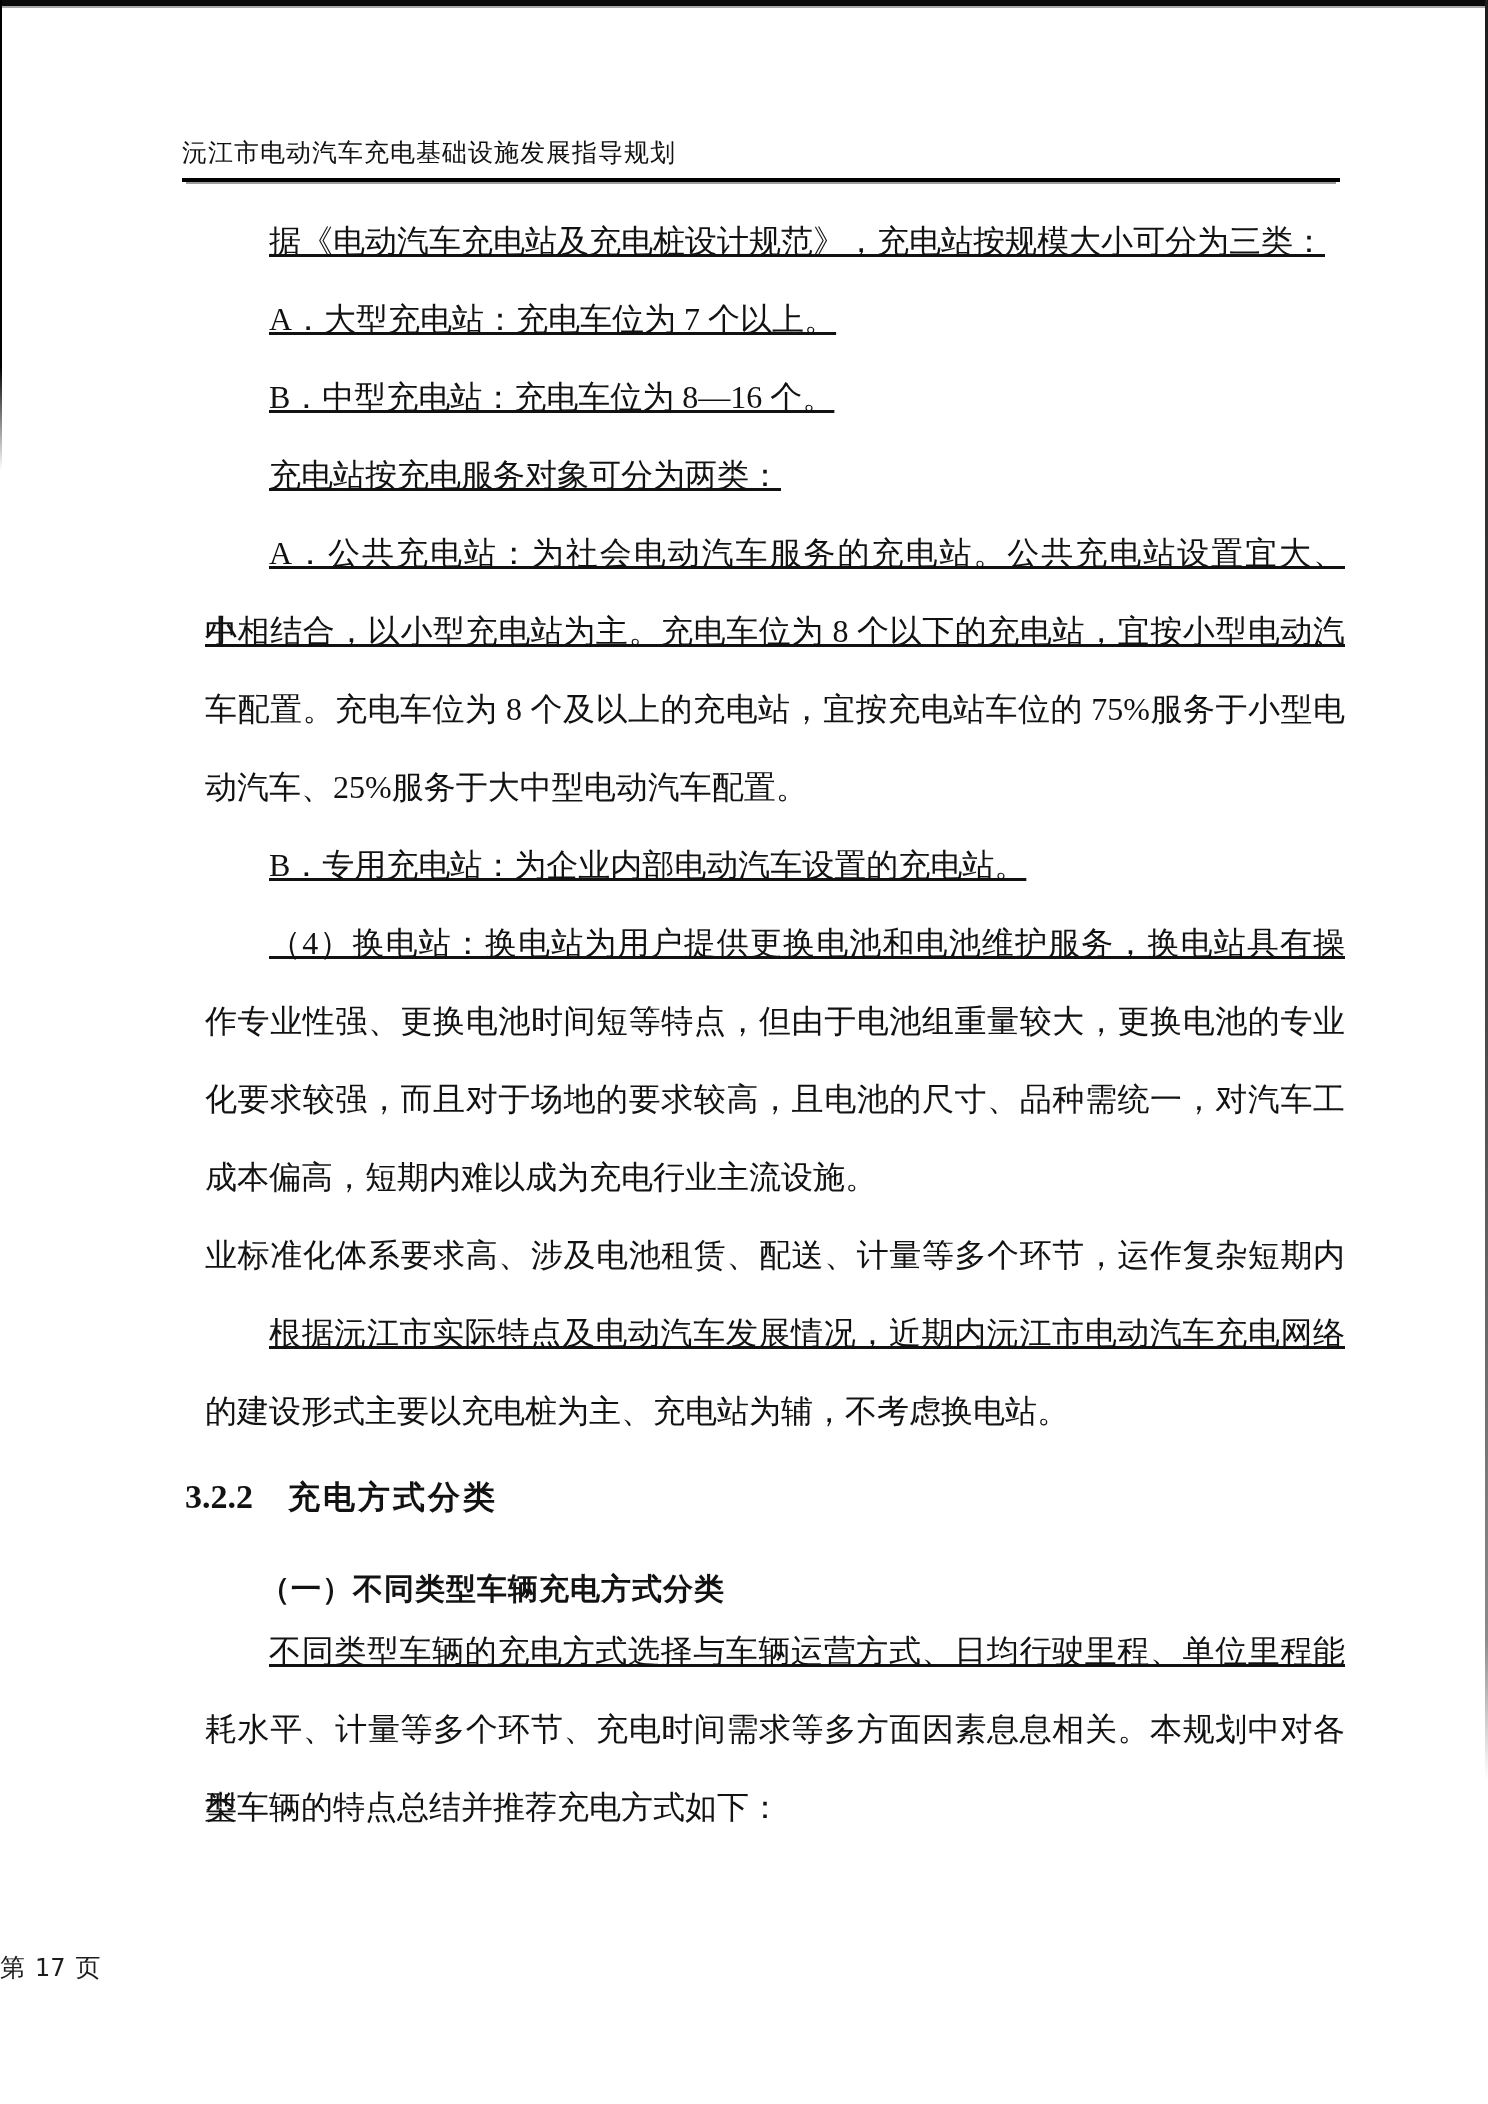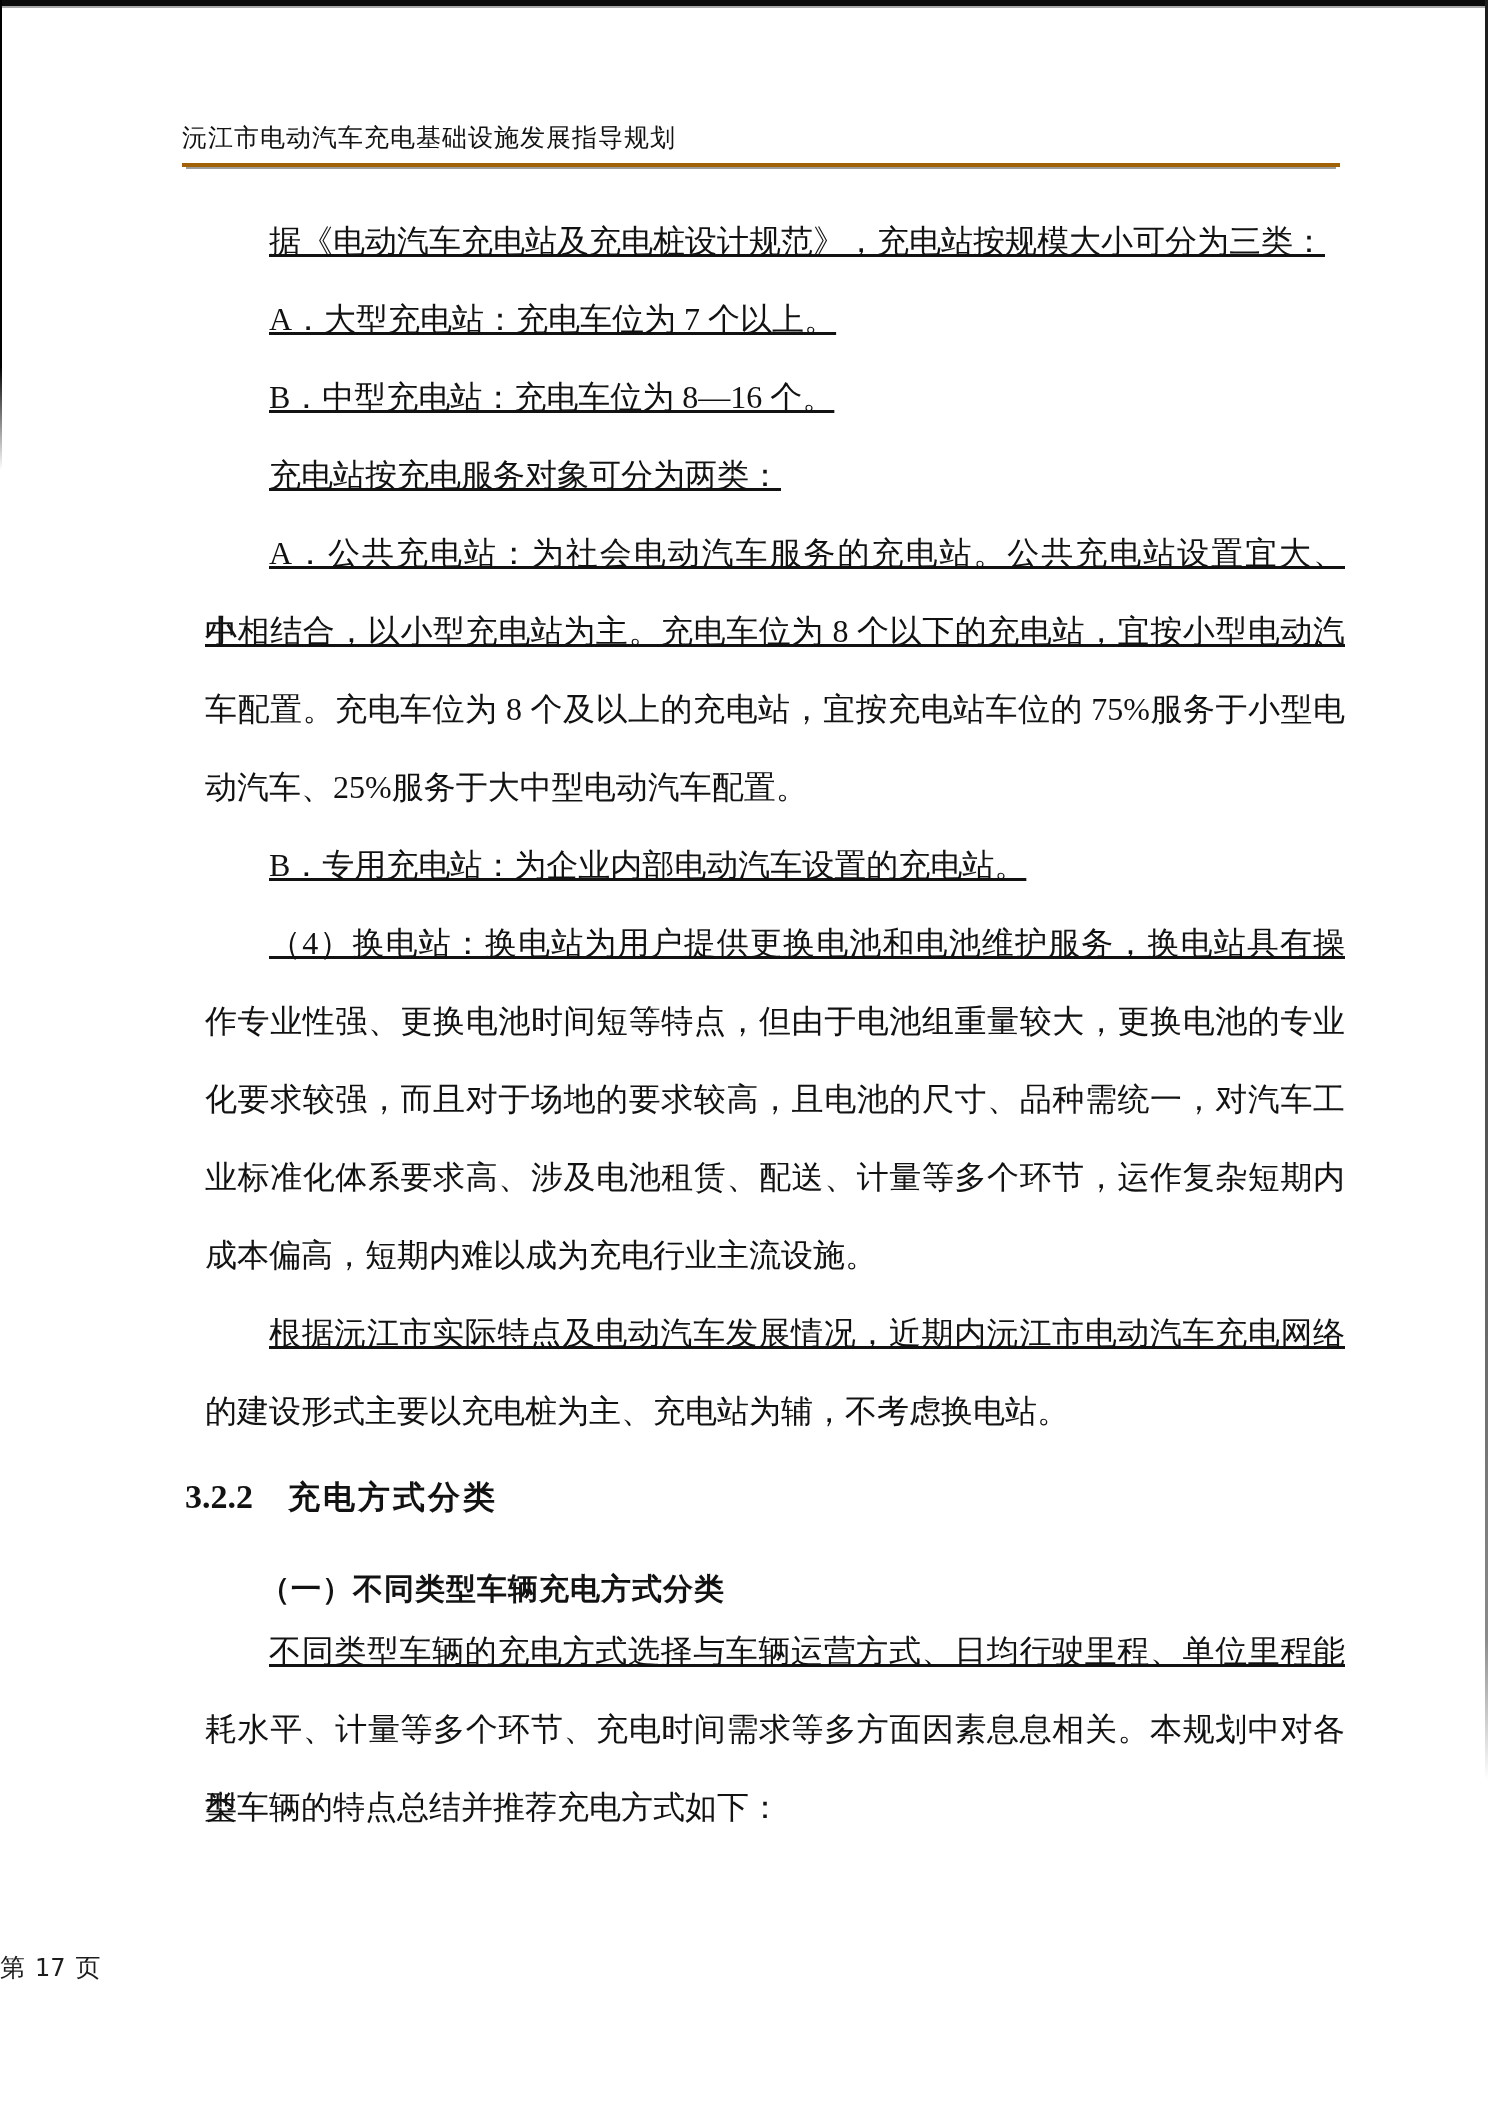--- a/index.html
+++ b/index.html
@@ -35,25 +35,25 @@
   .border-right {
     position: absolute;
     top: 0; right: 0;
     width: 3px;
     height: 1780px;
     background: linear-gradient(#1d1d1d 0%, #444 55%, #8a8a8a 92%, rgba(138,138,138,0) 100%);
   }
   
   .header-band {
     position: absolute;
-    top: 121px;
+    top: 136px;
     left: 182px;
     width: 1158px;
     padding-bottom: 9px;
-    border-bottom: 4px solid #a16207;
+    border-bottom: 4px solid #000000;
     box-shadow: 0 6px 0 -4px #9c9c9c;
   }
   .header-title {
     font-size: 25px;
     letter-spacing: 1px;
     white-space: nowrap;
   }
   
   .content {
     position: absolute;
@@ -155,22 +155,22 @@
         <div class="line fill">车配置。充电车位为 8 个及以上的充电站，宜按充电站车位的 75%服务于小型电</div>
         <div class="line">动汽车、25%服务于大中型电动汽车配置。</div>
       </div>
       <div class="para">
         <div class="line indent">B．专用充电站：为企业内部电动汽车设置的充电站。</div>
       </div>
       <div class="para">
         <div class="line indent fill">（4）换电站：换电站为用户提供更换电池和电池维护服务，换电站具有操</div>
         <div class="line fill">作专业性强、更换电池时间短等特点，但由于电池组重量较大，更换电池的专业</div>
         <div class="line fill">化要求较强，而且对于场地的要求较高，且电池的尺寸、品种需统一，对汽车工</div>
+        <div class="line">成本偏高，短期内难以成为充电行业主流设施。</div>
         <div class="line fill">业标准化体系要求高、涉及电池租赁、配送、计量等多个环节，运作复杂短期内</div>
-        <div class="line">成本偏高，短期内难以成为充电行业主流设施。</div>
       </div>
       <div class="para">
         <div class="line indent fill">根据沅江市实际特点及电动汽车发展情况，近期内沅江市电动汽车充电网络</div>
         <div class="line">的建设形式主要以充电桩为主、充电站为辅，不考虑换电站。</div>
       </div>
       <div class="h2"><span class="h2-num">3.2.2</span><span class="h2-txt">充电方式分类</span></div>
       <div class="h3">（一）不同类型车辆充电方式分类</div>
       <div class="para tight">
         <div class="line indent fill">不同类型车辆的充电方式选择与车辆运营方式、日均行驶里程、单位里程能</div>
         <div class="line fill">耗水平、计量等多个环节、充电时间需求等多方面因素息息相关。本规划中对各类</div>

